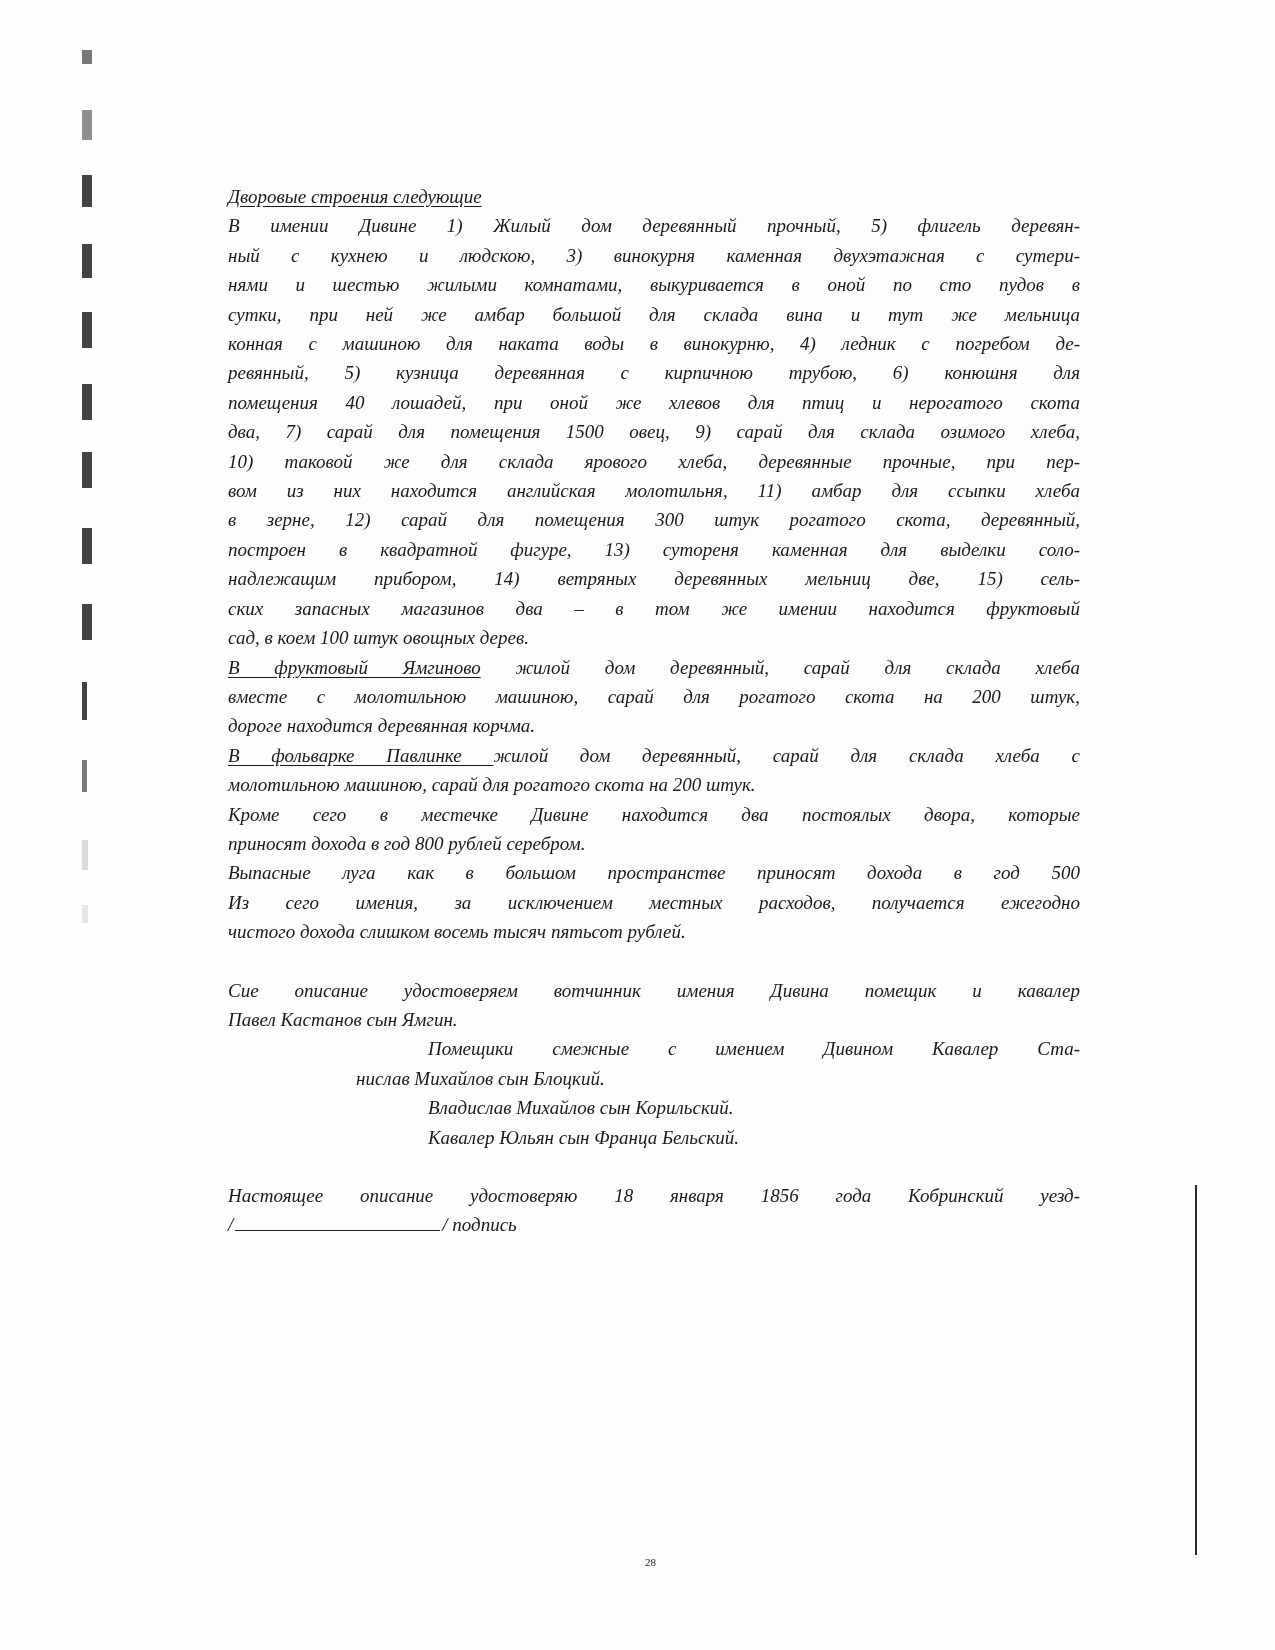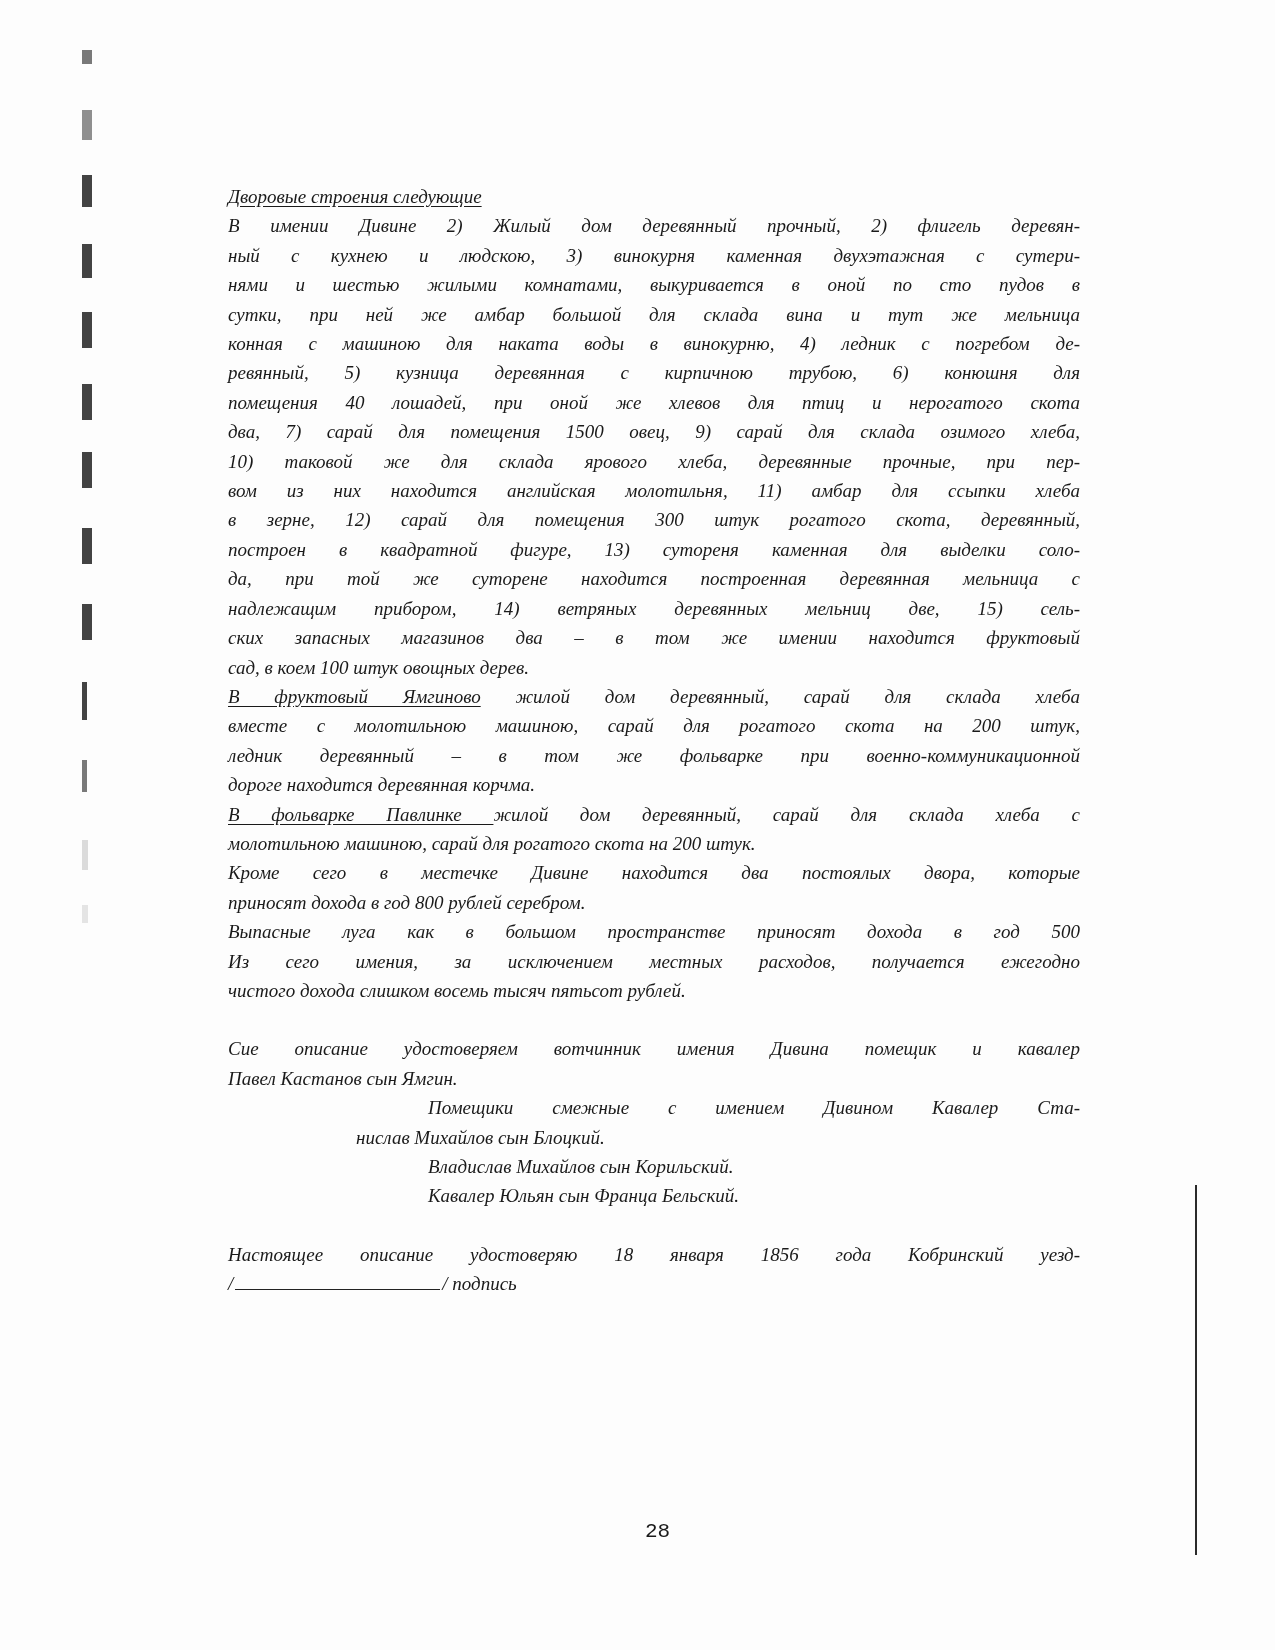--- a/index.html
+++ b/index.html
@@ -26,22 +26,22 @@
   .line { display: block; white-space: nowrap; text-align: justify; text-align-last: justify; }
   .line.last { text-align-last: left; }
   .u { text-decoration: underline; text-underline-offset: 3px; }
   .gap { height: 29px; }
   .indent-1 { padding-left: 200px; font-family: Liberation Serif, serif; }
   .indent-2 { padding-left: 128px; }
 
   .signature-line { display: inline-block; width: 205px; border-bottom: 1.5px solid #222; height: 18px; vertical-align: baseline; margin: 0 2px; }
 
   .page-number {
-    position: absolute; left: 645px; top: 1520px;
-    font-family: Liberation Mono, monospace; font-size: 21px; font-style: normal;
+    position: absolute; left: 645px; top: 1556px;
+    font-family: Liberation Serif, serif; font-size: 11px; font-style: normal;
   }
 </style>
 </head>
 <body>
 
 <div class="page">
 
   <div class="binding-mark" style="top:50px;height:14px;opacity:.6;"></div>
   <div class="binding-mark" style="top:110px;height:30px;opacity:.5;"></div>
   <div class="binding-mark" style="top:175px;height:32px;"></div>
@@ -55,42 +55,40 @@
   <div class="binding-mark thin" style="top:760px;height:32px;opacity:.6;"></div>
   <div class="binding-mark faint" style="top:840px;height:30px;opacity:.2;"></div>
   <div class="binding-mark faint" style="top:905px;height:18px;opacity:.15;"></div>
 
   <div class="right-rule"></div>
 
   <div class="body-text">
     <span class="line last u">Дворовые строения следующие</span>
 
     <div>
-      <span class="line"> В имении Дивине 2) Жилый дом деревянный прочный, 2) флигель деревян-</span>
+      <span class="line"> В имении Дивине 1) Жилый дом деревянный прочный, 5) флигель деревян-</span>
       <span class="line">ный с кухнею и людскою, 3) винокурня каменная двухэтажная с сутери-</span>
       <span class="line">нями и шестью жилыми комнатами, выкуривается в оной по сто пудов в</span>
       <span class="line">сутки, при ней же амбар большой для склада вина и тут же мельница</span>
       <span class="line">конная с машиною для наката воды в винокурню, 4) ледник с погребом де-</span>
       <span class="line">ревянный, 5) кузница деревянная с кирпичною трубою, 6) конюшня для</span>
       <span class="line">помещения 40 лошадей, при оной же хлевов для птиц и нерогатого скота</span>
       <span class="line">два, 7) сарай для помещения 1500 овец, 9) сарай для склада озимого хлеба,</span>
       <span class="line">10) таковой же для склада ярового хлеба, деревянные прочные, при пер-</span>
       <span class="line">вом из них находится английская молотильня, 11) амбар для ссыпки хлеба</span>
       <span class="line">в зерне, 12) сарай для помещения 300 штук рогатого скота, деревянный,</span>
       <span class="line">построен в квадратной фигуре, 13) сутореня каменная для выделки соло-</span>
-      <span class="line">да, при той же суторене находится построенная деревянная мельница с</span>
       <span class="line">надлежащим прибором, 14) ветряных деревянных мельниц две, 15) сель-</span>
       <span class="line">ских запасных магазинов два – в том же имении находится фруктовый</span>
       <span class="line last">сад, в коем 100 штук овощных дерев.</span>
     </div>
 
     <div>
       <span class="line"><span class="u">В фруктовый Ямгиново</span><span> жилой дом деревянный, сарай для склада хлеба</span></span>
       <span class="line">вместе с молотильною машиною, сарай для рогатого скота на 200 штук,</span>
-      <span class="line">ледник деревянный – в том же фольварке при военно-коммуникационной</span>
       <span class="line last">дороге находится деревянная корчма.</span>
     </div>
 
     <div>
       <span class="line"><span class="u">В фольварке Павлинке </span><span>жилой дом деревянный, сарай для склада хлеба с</span></span>
       <span class="line last">молотильною машиною, сарай для рогатого скота на 200 штук.</span>
     </div>
 
     <div>
       <span class="line">Кроме сего в местечке Дивине находится два постоялых двора, которые</span>

